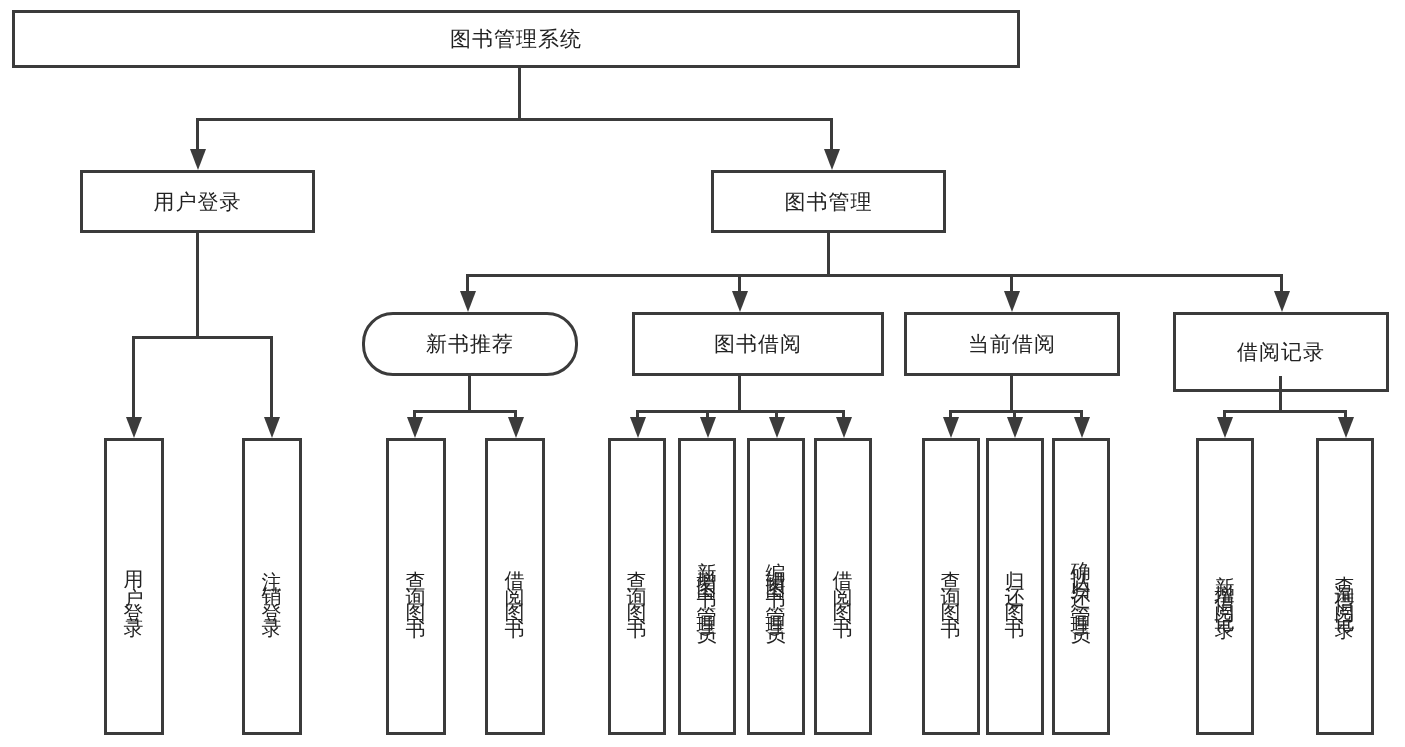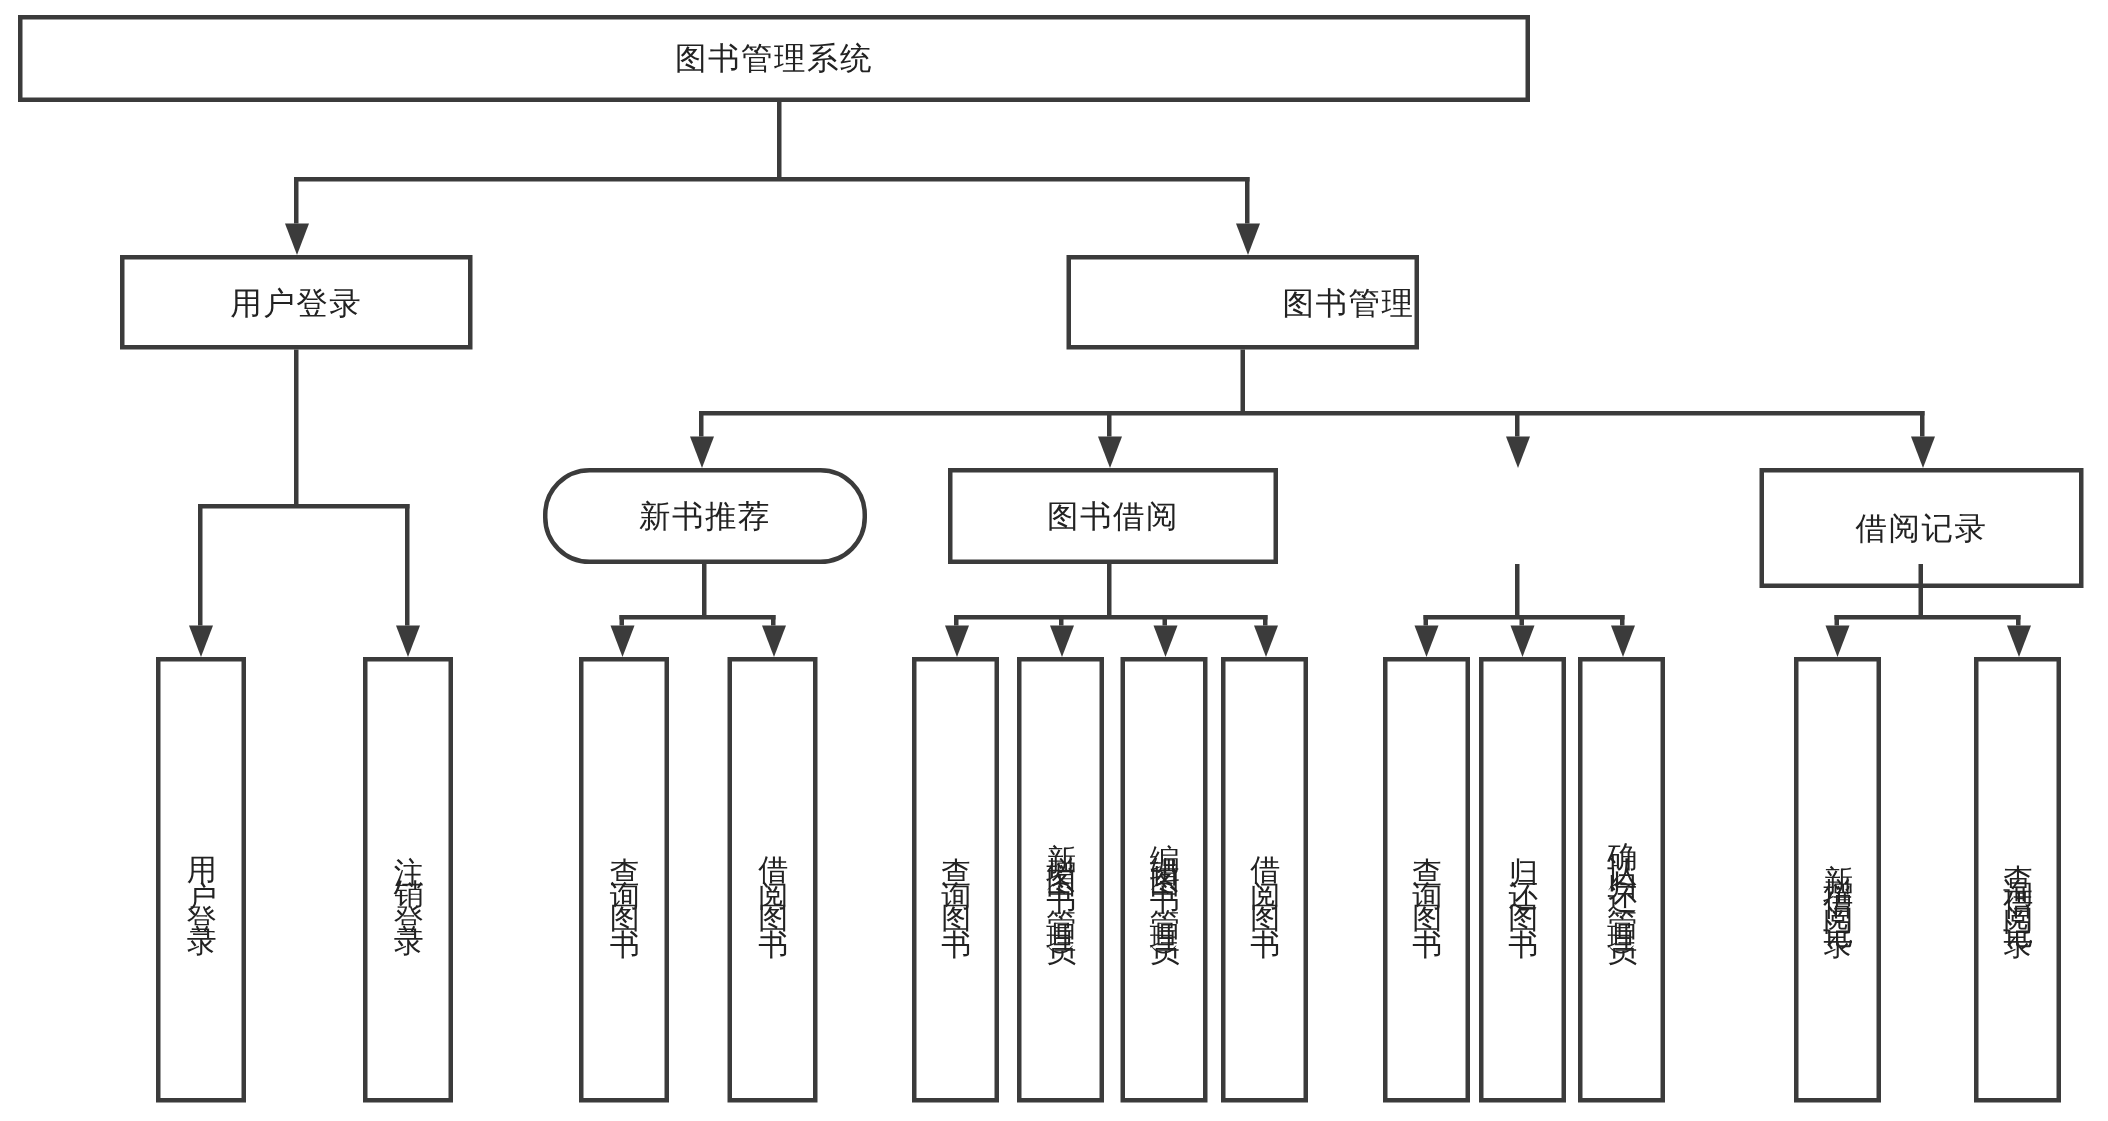--- a/index.html
+++ b/index.html
@@ -79,21 +79,21 @@
   <div class="vline" style="left:518px;top:68px;height:50px;"></div>
   <div class="hline" style="left:196px;top:118px;width:637px;"></div>
   <div class="vline" style="left:196px;top:118px;height:31px;"></div>
   <div class="arrow" style="left:190px;top:149px;"></div>
   <div class="vline" style="left:830px;top:118px;height:31px;"></div>
   <div class="arrow" style="left:824px;top:149px;"></div>
 
   <div class="node" style="left:80px;top:170px;width:235px;height:63px;">
     <span class="hlabel">用户登录</span>
   </div>
-  <div class="node" style="left:711px;top:170px;width:235px;height:63px;justify-content:flex-end;">
+  <div class="node" style="left:711px;top:170px;width:235px;height:63px;">
     <span class="hlabel">图书管理</span>
   </div>
 
   <div class="vline" style="left:196px;top:233px;height:103px;"></div>
   <div class="hline" style="left:132px;top:336px;width:141px;"></div>
   <div class="vline" style="left:132px;top:336px;height:81px;"></div>
   <div class="arrow" style="left:126px;top:417px;"></div>
   <div class="vline" style="left:270px;top:336px;height:81px;"></div>
   <div class="arrow" style="left:264px;top:417px;"></div>
 
@@ -104,22 +104,25 @@
   <div class="vline" style="left:738px;top:274px;height:17px;"></div>
   <div class="arrow" style="left:732px;top:291px;"></div>
   <div class="vline" style="left:1010px;top:274px;height:17px;"></div>
   <div class="arrow" style="left:1004px;top:291px;"></div>
   <div class="vline" style="left:1280px;top:274px;height:17px;"></div>
   <div class="arrow" style="left:1274px;top:291px;"></div>
 
   <div class="node" style="left:362px;top:312px;width:216px;height:64px;border-radius:31px;">
     <span class="hlabel">新书推荐</span>
   </div>
-  <div class="node" style="left:632px;top:312px;width:220px;height:64px;">
+  <div class="node" style="left:632px;top:312px;width:252px;height:64px;">
     <span class="hlabel">图书借阅</span>
+  </div>
+  <div class="node" style="left:904px;top:312px;width:216px;height:64px;">
+    <span class="hlabel">当前借阅</span>
   </div>
   <div class="node" style="left:1173px;top:312px;width:216px;height:80px;">
     <span class="hlabel">借阅记录</span>
   </div>
 
   <div class="vline" style="left:468px;top:376px;height:34px;"></div>
   <div class="hline" style="left:413px;top:410px;width:104px;"></div>
   <div class="vline" style="left:413px;top:410px;height:7px;"></div>
   <div class="arrow" style="left:407px;top:417px;"></div>
   <div class="vline" style="left:514px;top:410px;height:7px;"></div>

